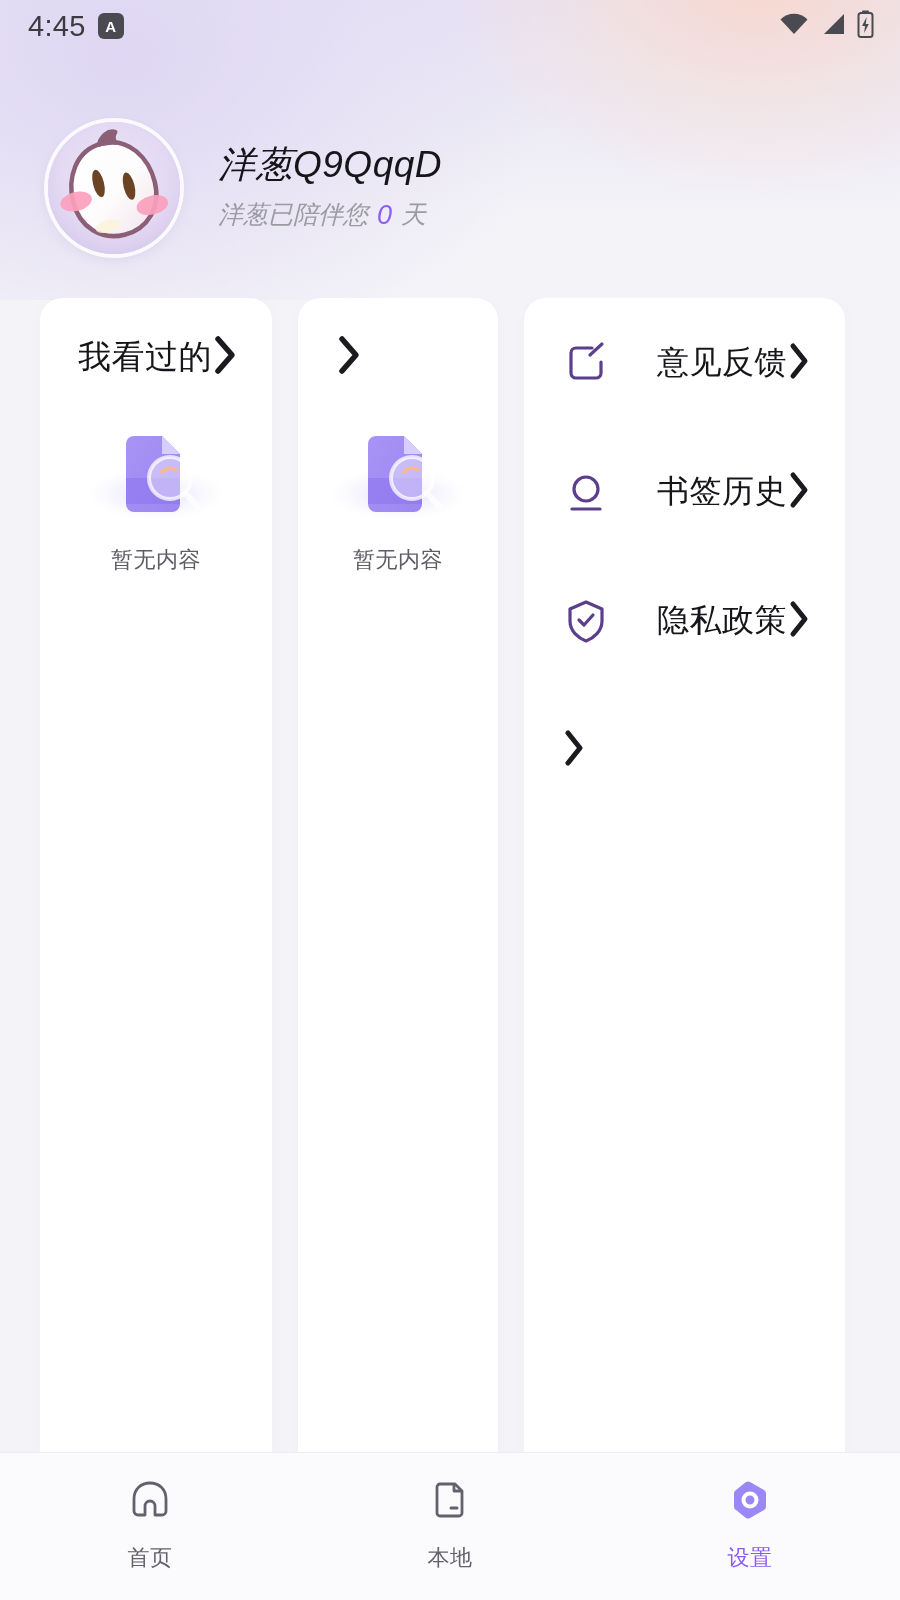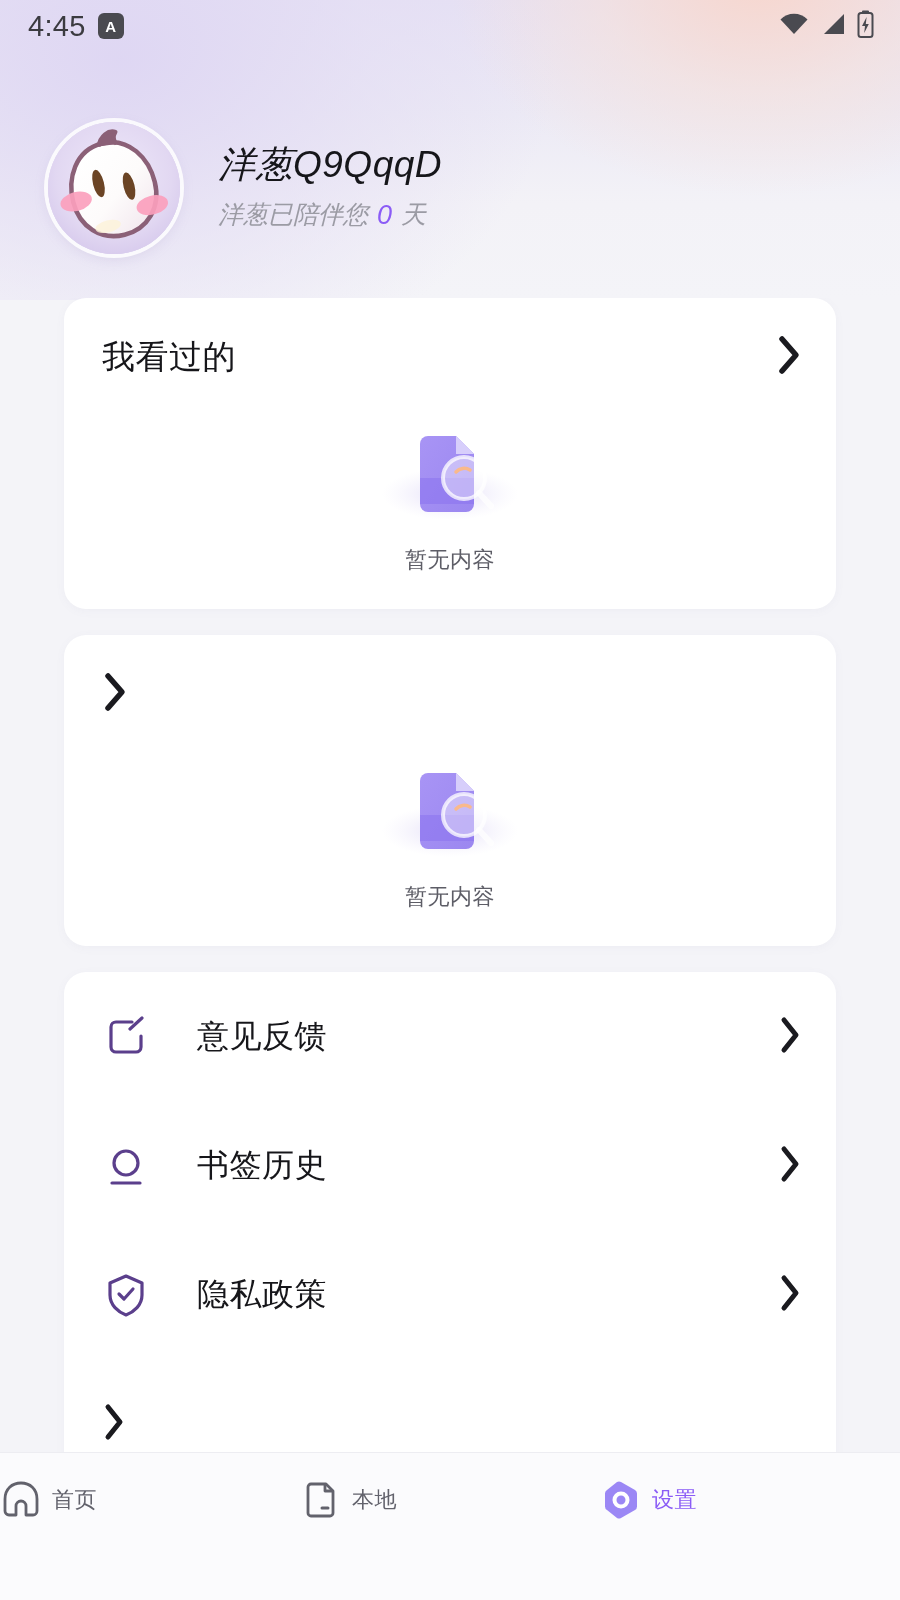--- a/index.html
+++ b/index.html
@@ -54,22 +54,22 @@
     overflow:hidden; flex:none; position:relative;
   }
   .profile-text { margin-left:38px; display:flex; flex-direction:column; gap:12px;font-style:italic; }
   .profile-name { font-size:37px; color:#16161a; letter-spacing:.5px; line-height:1.1; }
   .profile-sub { font-size:25px; color:#9b9ba4; display:flex; align-items:flex-end; gap:9px; }
   .profile-days { color:#8b5cf6; font-size:27px; }
 
   
   .content {
     position:relative; z-index:2;
-    flex:1; padding:0 64px; margin-top:44px;
-    display:flex; flex-direction:column; gap:26px;
+    flex:1; padding:0 40px; margin-top:44px;
+    display:flex; flex-direction:row; gap:26px;
     overflow:hidden;
   }
   .card {
     background:#ffffff; border-radius:22px;
     box-shadow:0 2px 10px rgba(120,110,160,0.05);
   }
   .card-empty { padding:36px 0 34px 0; }
   .card-head {
     display:flex; align-items:center; justify-content:space-between;
     padding:0 34px 0 38px;
@@ -94,22 +94,22 @@
   .menu-label { font-size:32px; color:#16161a; letter-spacing:.5px; }
 
   
   .bottom-nav {
     position:absolute; left:0; bottom:0; width:900px; height:148px;
     background:#fbfbfd;
     border-top:1px solid #ededf2;
     display:flex; align-items:flex-start; z-index:5;
   }
   .nav-item {
-    flex:1; display:flex; flex-direction:row; align-items:center;
-    padding-top:26px; gap:10px;
+    flex:1; display:flex; flex-direction:column; align-items:center;
+    padding-top:26px; gap:22px;
   }
   .nav-icon { width:42px; height:42px; display:flex; align-items:center; justify-content:center; }
   .nav-label { font-size:22px; color:#62626c; letter-spacing:.5px; }
   .nav-item.active .nav-label { color:#8b5cf6; }
 </style>
 </head>
 <body>
 
 <div class="screen">
 

